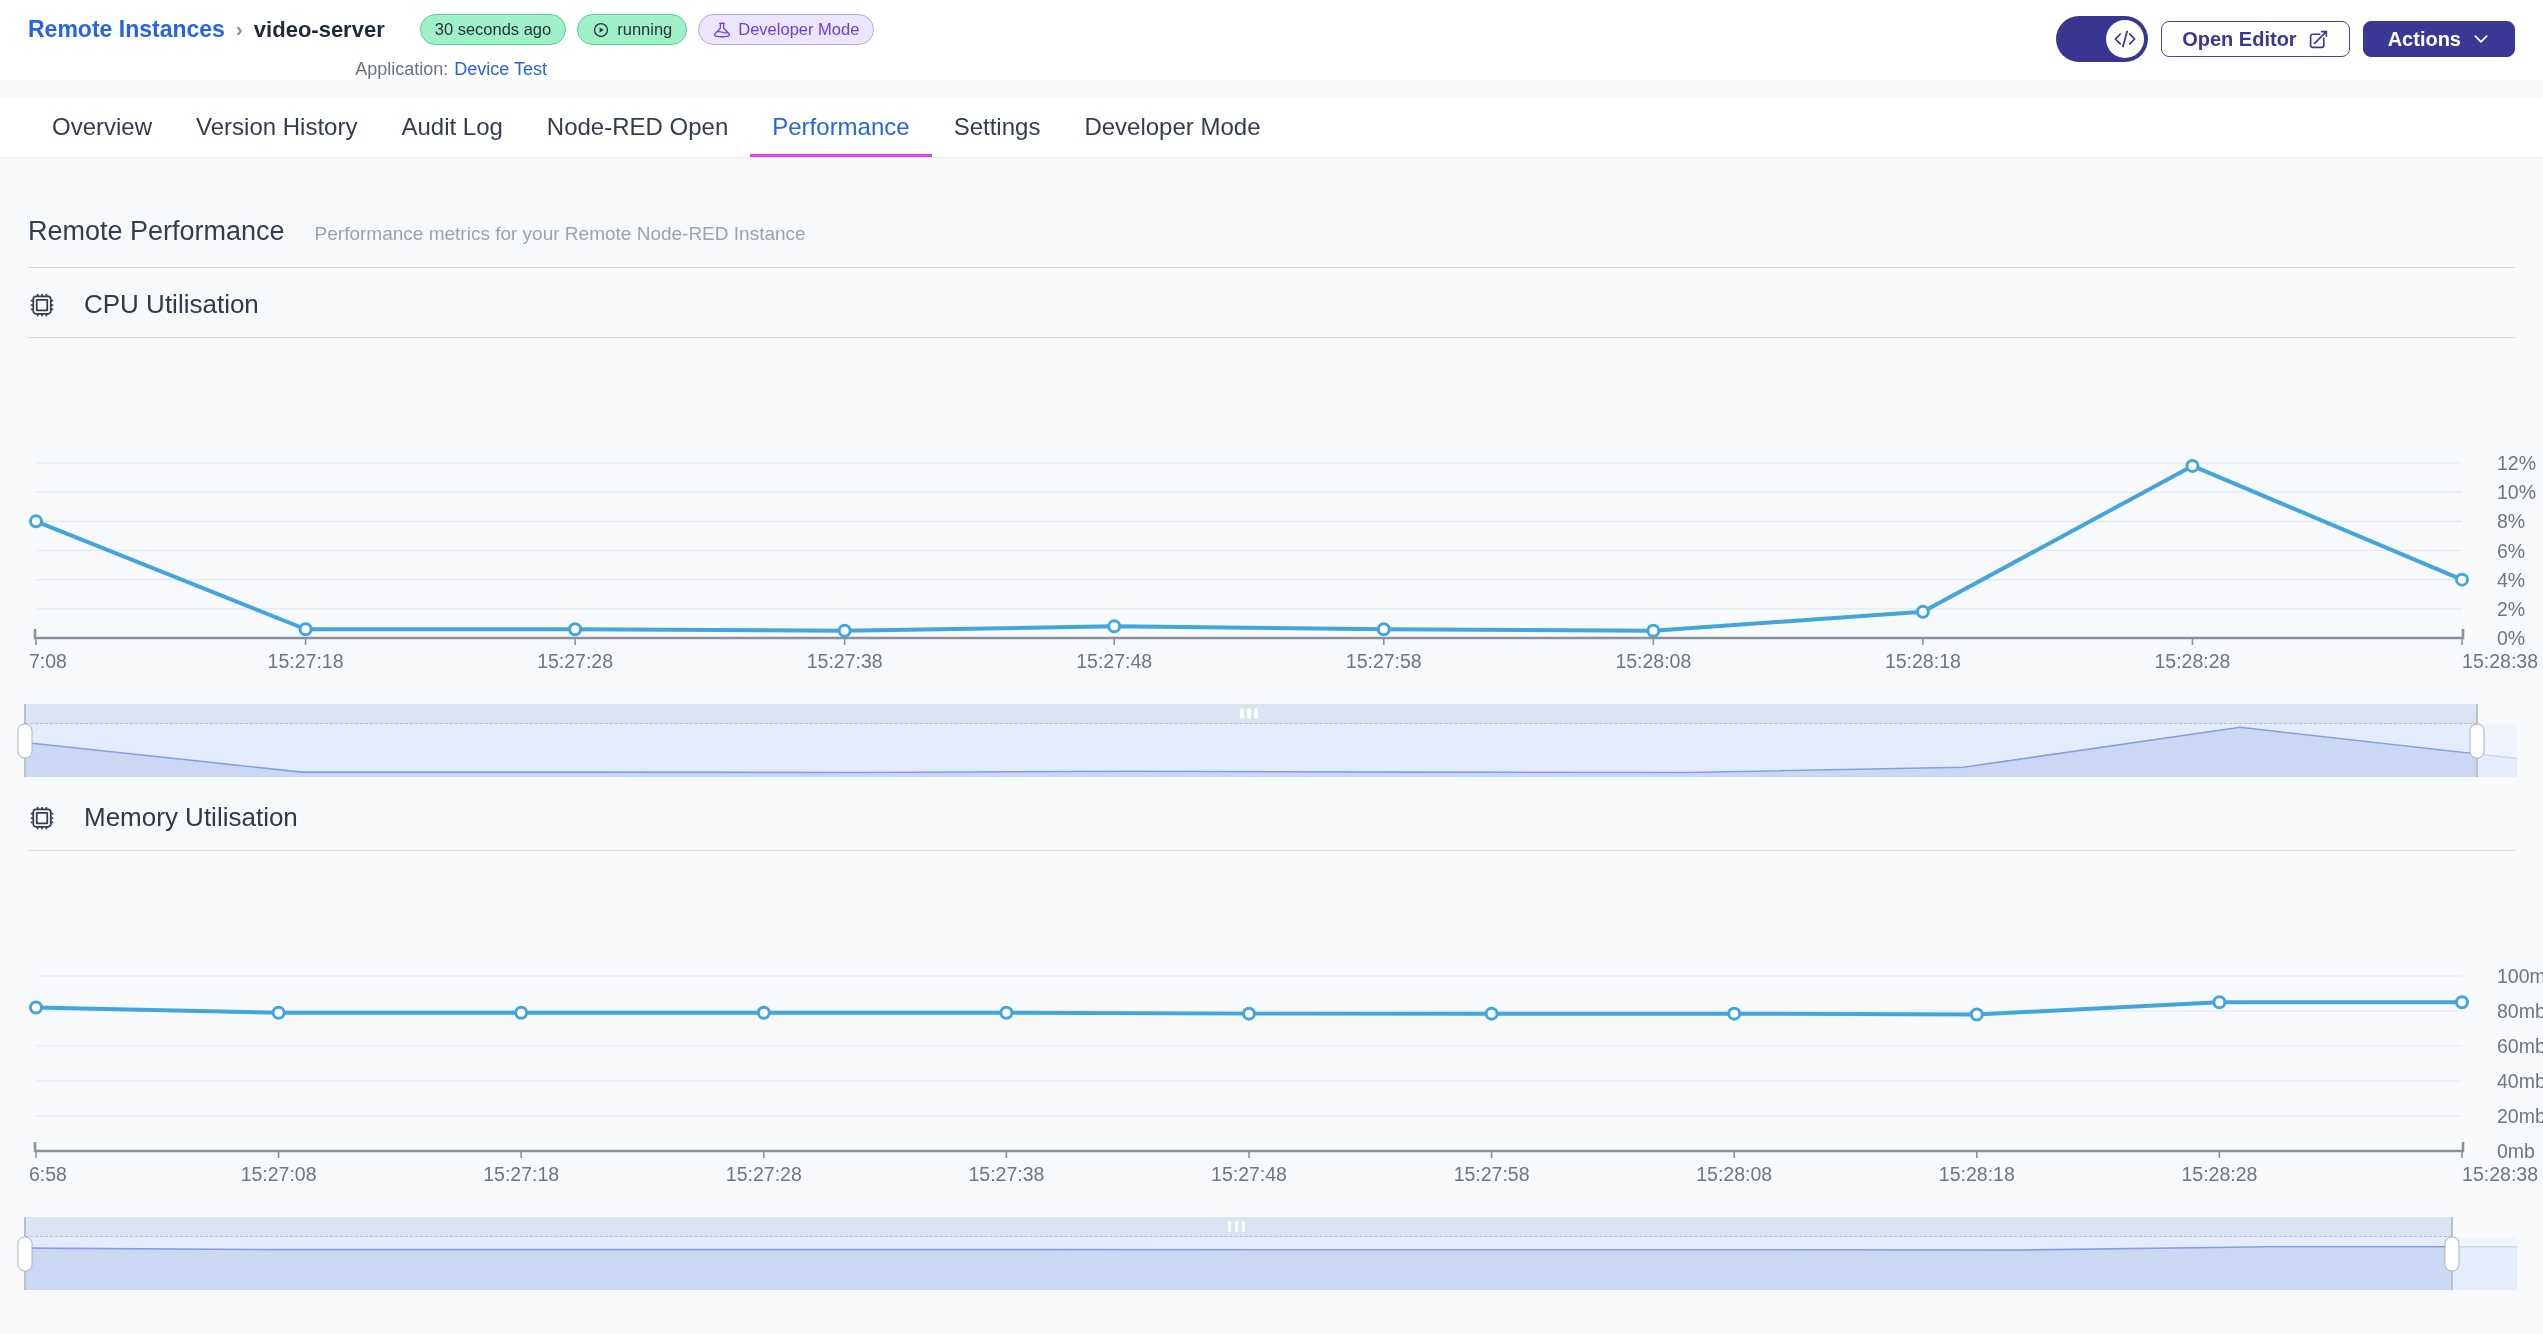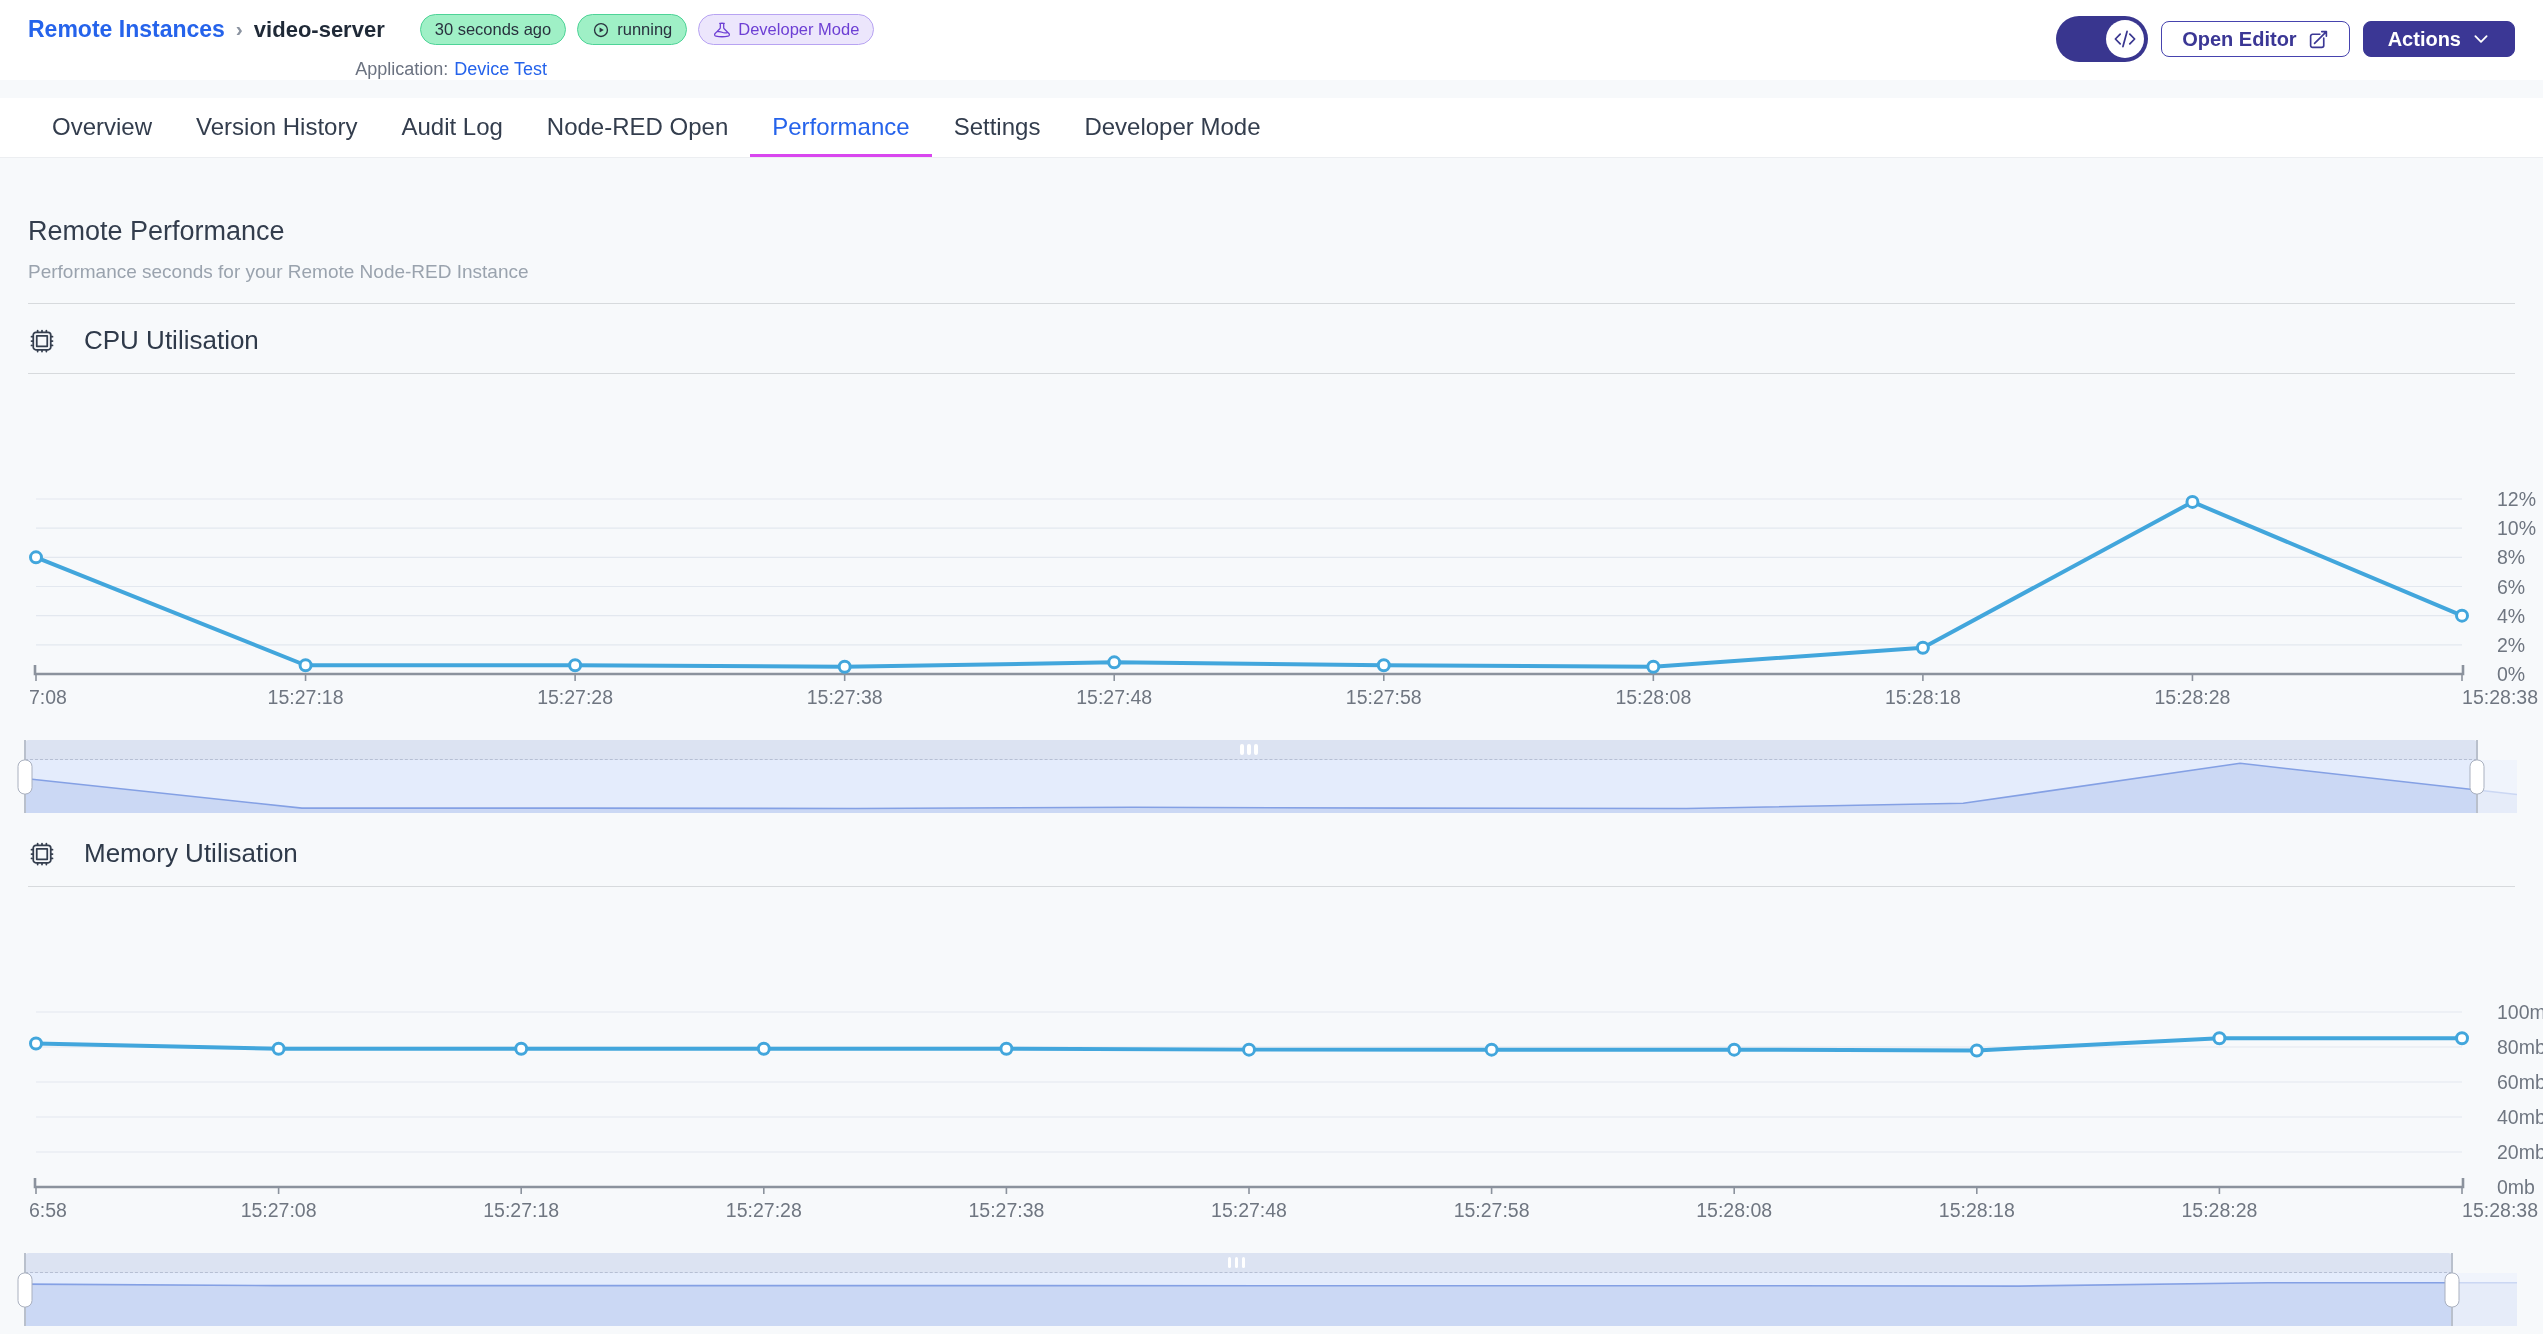--- a/index.html
+++ b/index.html
@@ -30,21 +30,21 @@
   .btn-outline { padding:0 20px; background:#fff; border:1.6px solid #4643ae; color:#3b3795; }
   .btn-solid { padding:0 24px; background:#3b3795; border:1.6px solid #3b3795; color:#fff; }
 
   
   .tabs { display:flex; background:#fff; padding:0 30px; margin-top:18px; border-bottom:1px solid #eceef1; }
   .tab { padding:15px 22px 16px; font-size:24px; color:#333d4d; cursor:pointer; white-space:nowrap; }
   .tab.active { color:#2563eb; padding-bottom:13px; border-bottom:3px solid #d946ef; }
 
   
   .content { background:#f7f9fb; padding:0 28px; min-height:1176px; }
-  .page-head { display:flex; align-items:baseline; gap:14px; padding-top:58px;flex-direction:column; }
+  .page-head { display:flex; align-items:baseline; gap:30px; padding-top:58px; }
   .page-head h1 { font-size:27px; font-weight:400; color:#333d4d; }
   .page-sub { font-size:19px; color:#9aa3ae; }
   .divider { border:none; border-top:1px solid #d7dadd; margin-top:20px; }
   .section-head { display:flex; align-items:center; gap:28px; padding:21px 0 17px; border-bottom:1px solid #d7dadd; font-size:26px; color:#2f3a4a; }
   .chip-icon { display:inline-flex; width:28px; height:28px; color:#343e4e; }
   .chip-icon svg { width:28px; height:28px; }
 
   .chart-box { margin-right:-28px; }
   .chart-box svg { display:block; }
 
@@ -128,21 +128,21 @@
     <div class="tab">Audit Log</div>
     <div class="tab">Node-RED Open</div>
     <div class="tab active">Performance</div>
     <div class="tab">Settings</div>
     <div class="tab">Developer Mode</div>
   </nav>
 
 <main class="content">
   <div class="page-head">
     <h1>Remote Performance</h1>
-    <span class="page-sub">Performance seconds for your Remote Node-RED Instance</span>
+    <span class="page-sub">Performance metrics for your Remote Node-RED Instance</span>
   </div>
   <hr class="divider">
 
   <section>
     <div class="section-head">
       <span class="chip-icon">
         <svg viewBox="0 0 24 24" fill="none" stroke="currentColor" stroke-width="1.5" stroke-linecap="round" stroke-linejoin="round">
             <path d="M8.25 3v1.5M4.5 8.25H3m18 0h-1.5M4.5 12H3m18 0h-1.5m-16.5 3.75H3m18 0h-1.5M8.25 19.5V21M12 3v1.5m0 15V21m3.75-18v1.5m0 15V21m-9-1.5h10.5a2.25 2.25 0 0 0 2.25-2.25V6.75a2.25 2.25 0 0 0-2.25-2.25H6.75A2.25 2.25 0 0 0 4.5 6.75v10.5a2.25 2.25 0 0 0 2.25 2.25Zm.75-12h9v9h-9v-9Z"></path>
           </svg>
       </span>

